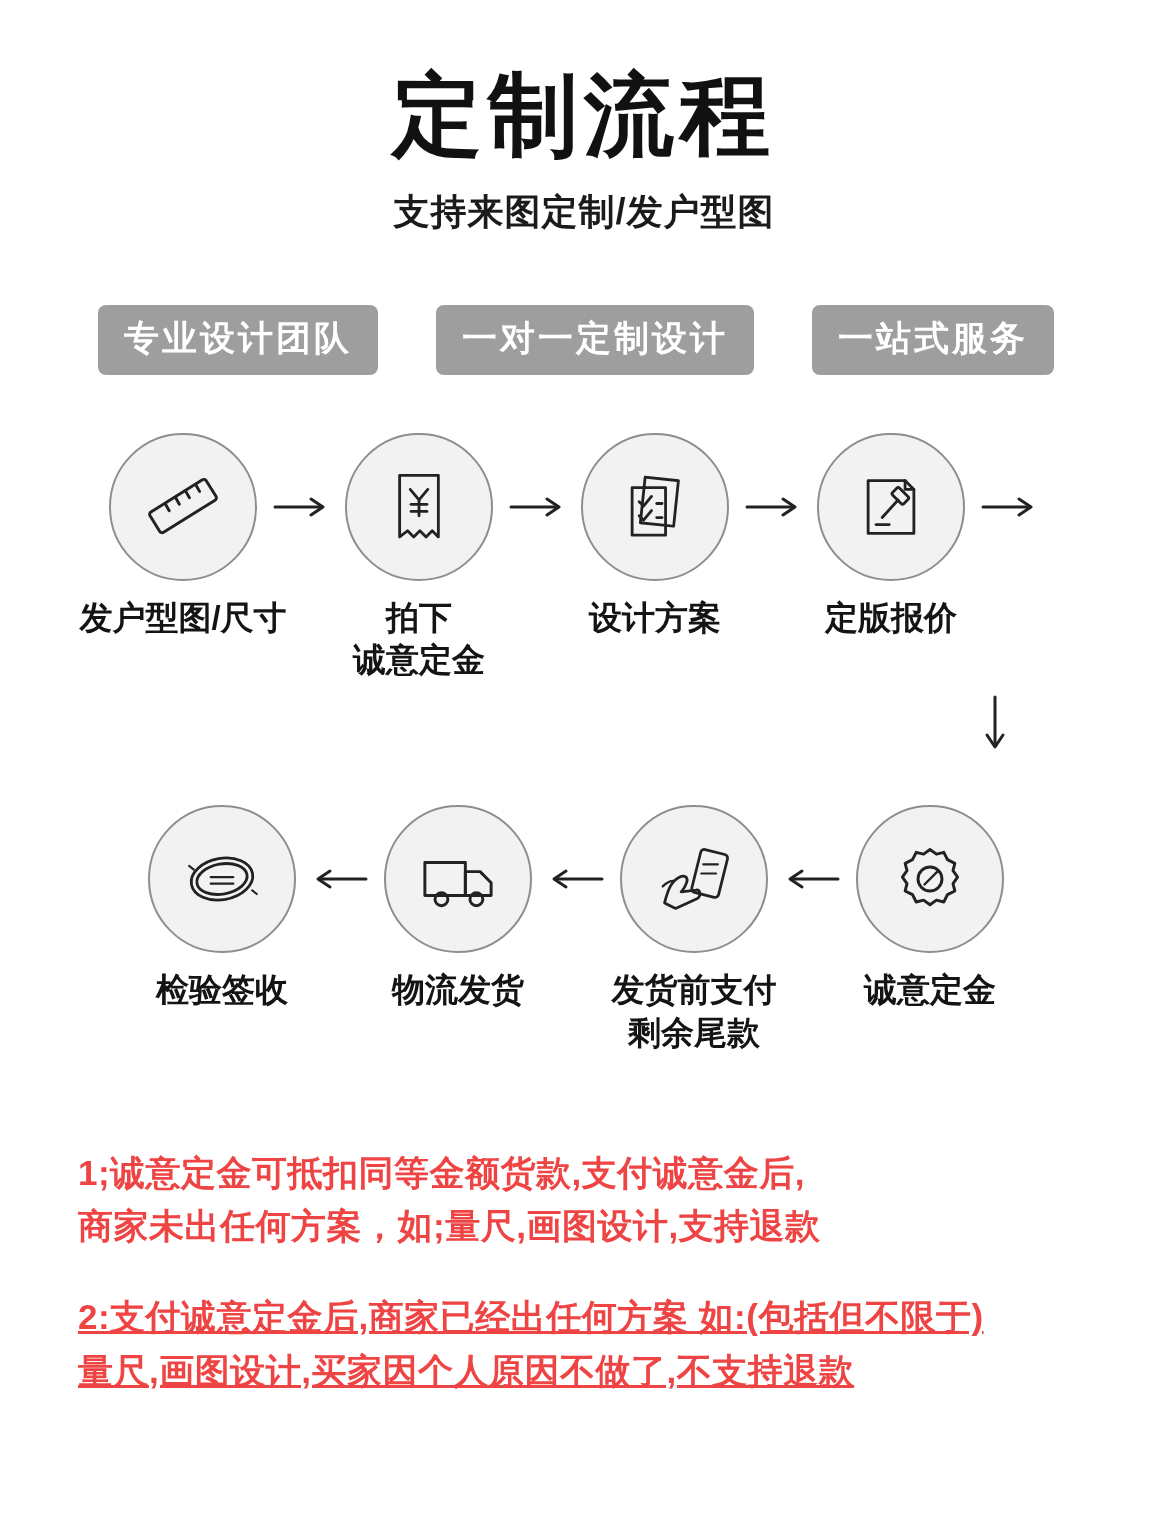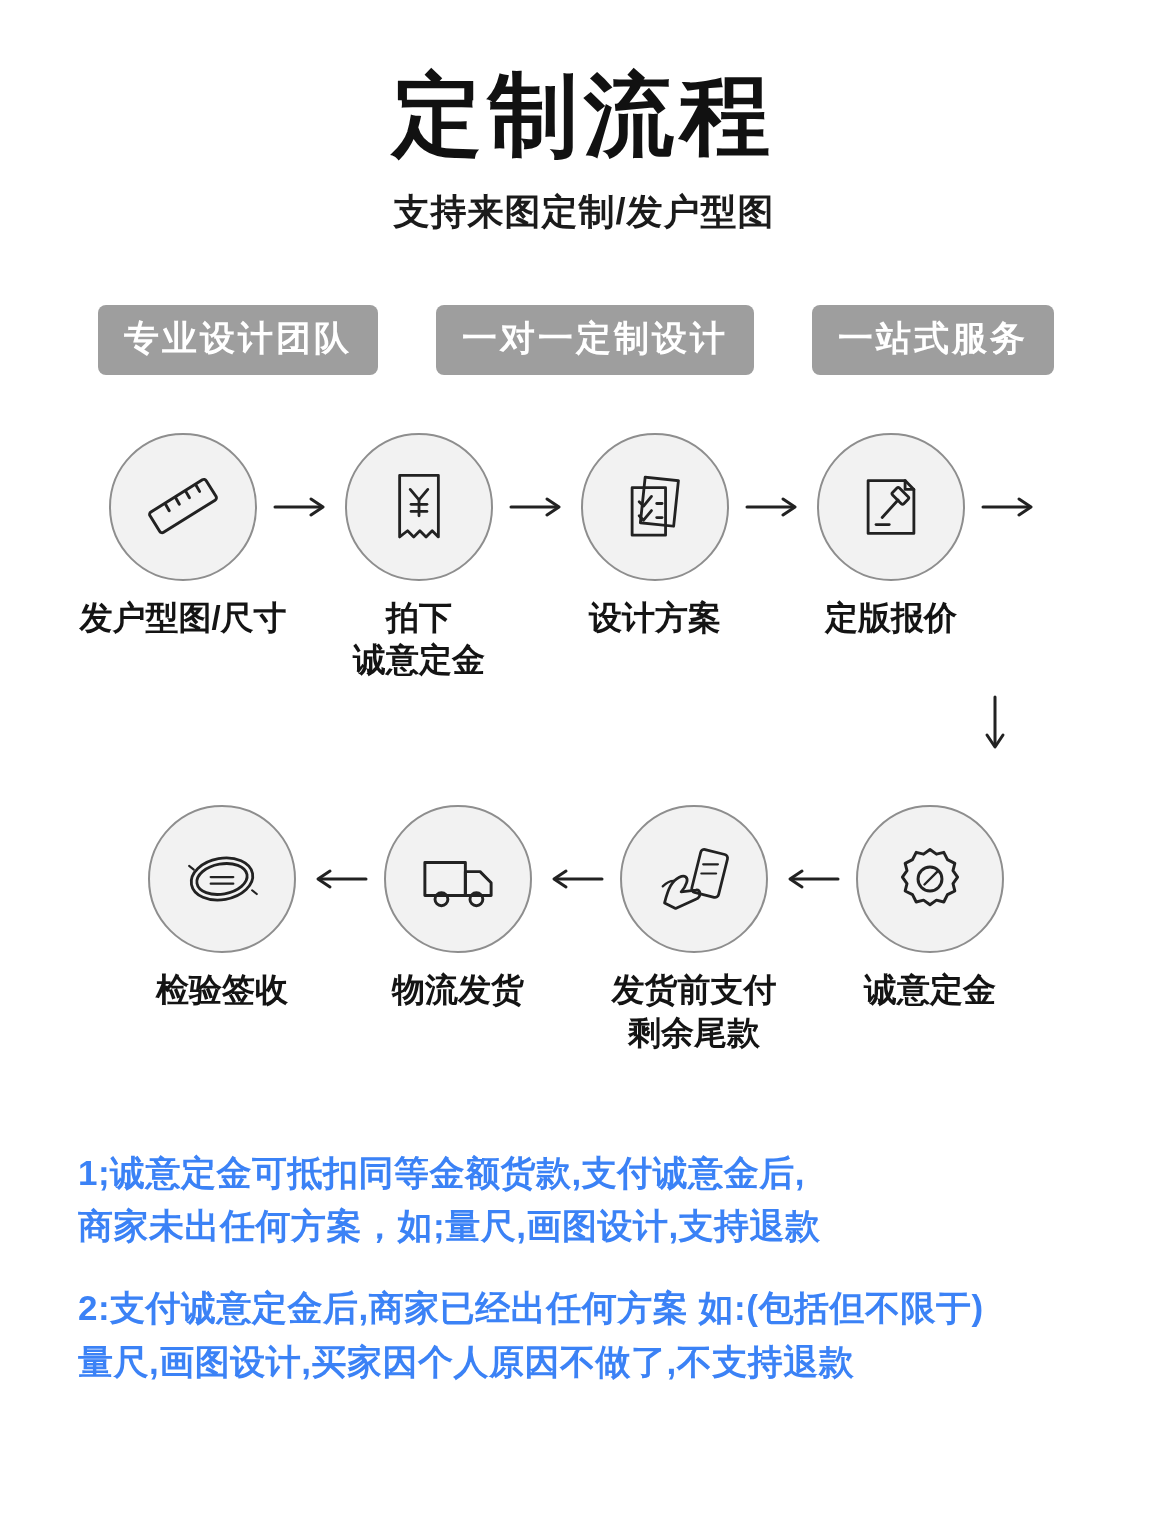--- a/index.html
+++ b/index.html
@@ -118,25 +118,26 @@
   
   .notes {
     margin-top: 92px;
     padding: 0 78px;
   }
   .note {
     font-size: 35px;
     font-weight: 700;
     line-height: 1.52;
     letter-spacing: 0.5px;
-    color: #3b82f6;
+    color: #ef4444;
     white-space: pre-line;
   }
   .note + .note {
-    margin-top: 29px;
+    margin-top: 38px;
+    text-decoration: underline;
   }
 
   svg { display: block; }
 </style>
 </head>
 <body>
 
 <div class="header">
   <div class="title">定制流程</div>
   <div class="subtitle">支持来图定制/发户型图</div>

